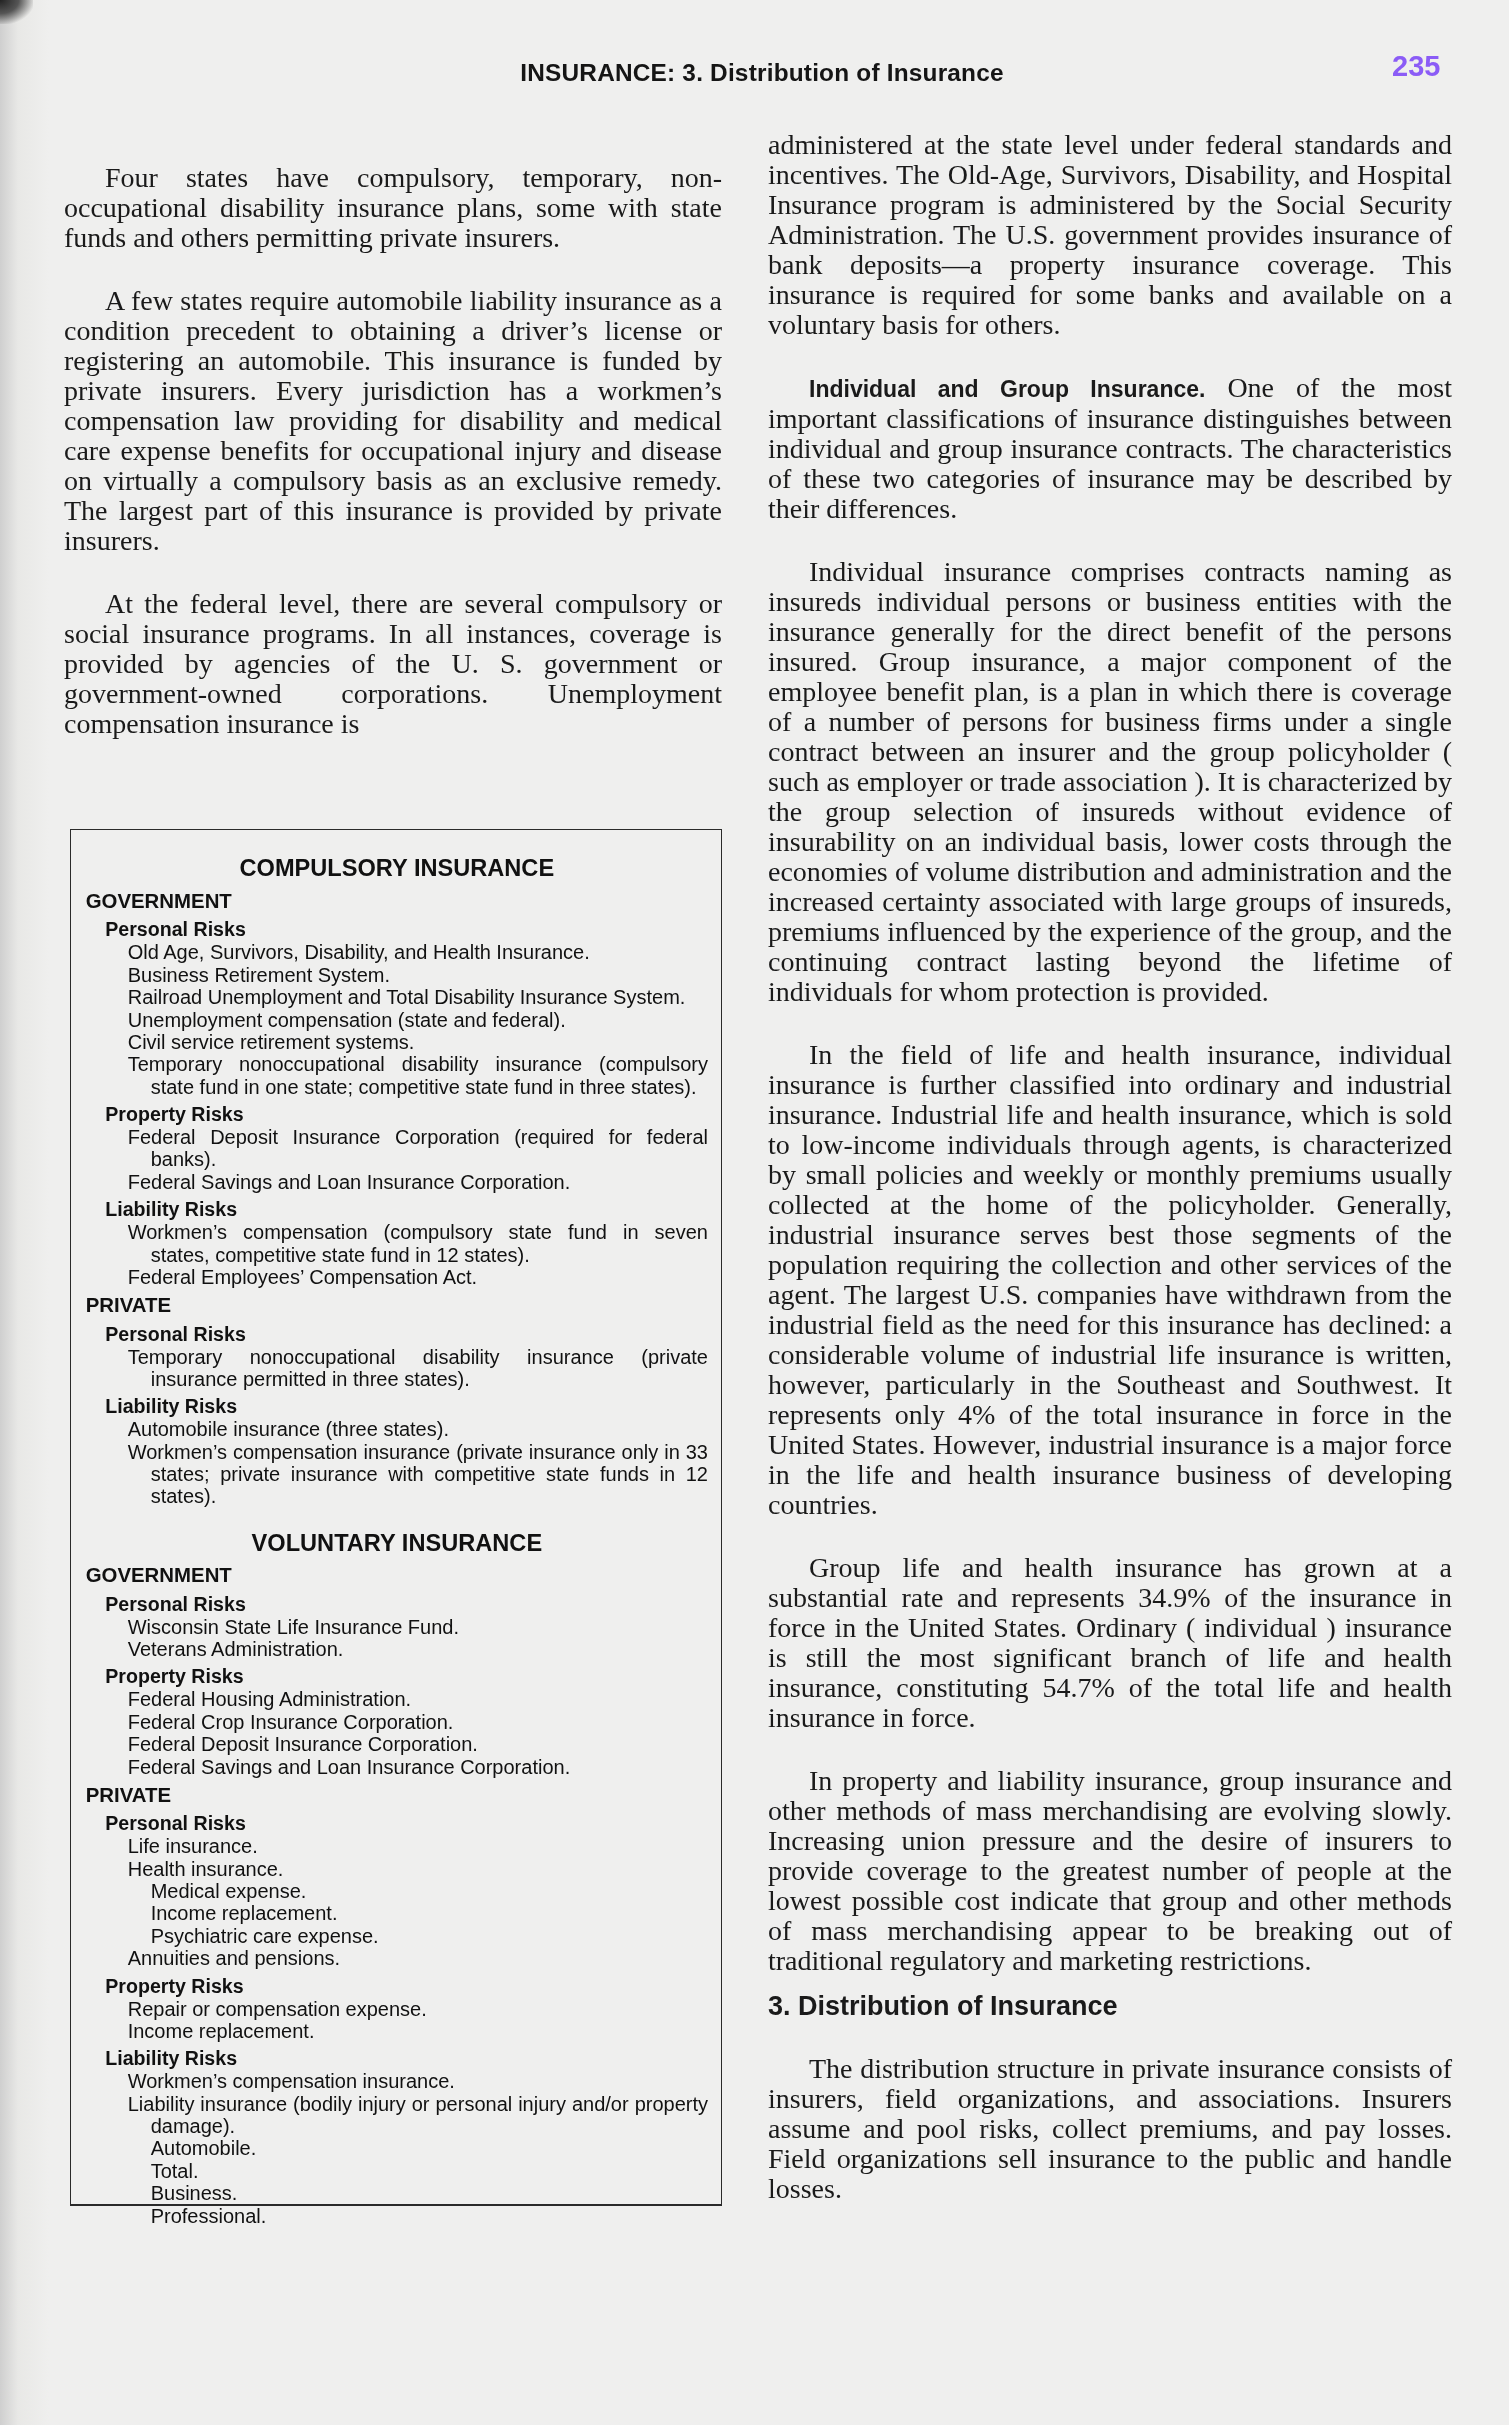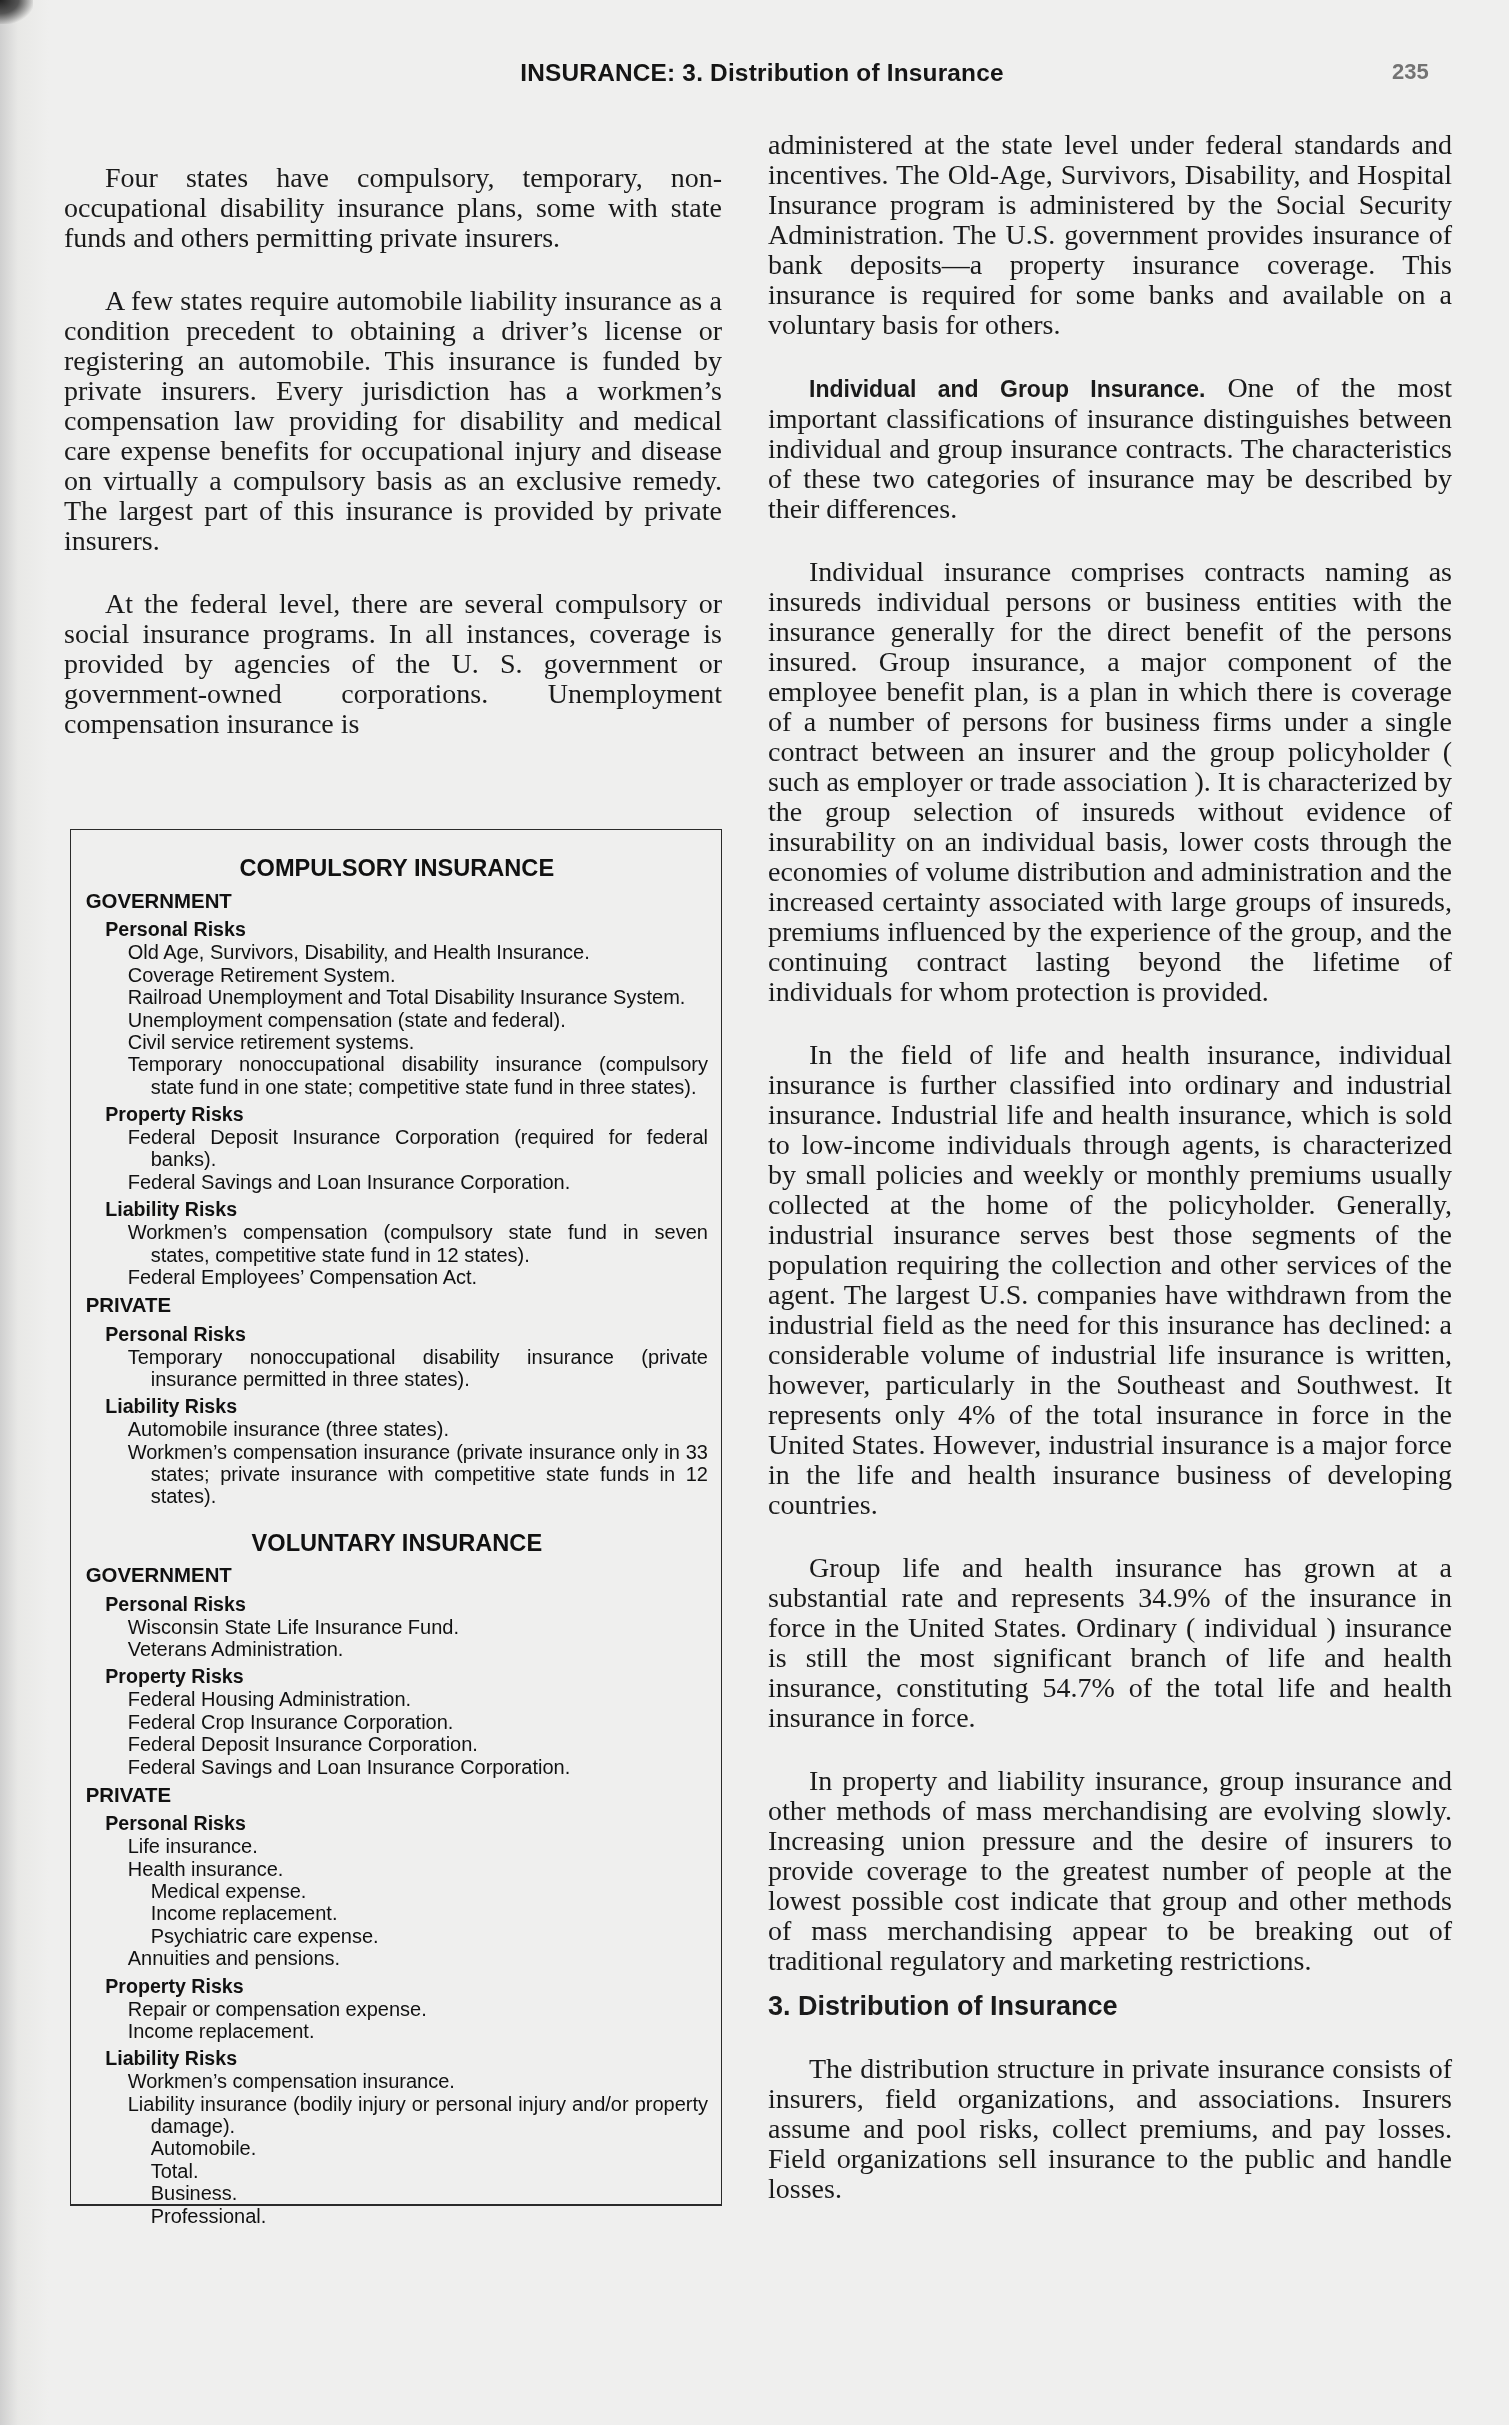--- a/index.html
+++ b/index.html
@@ -13,23 +13,23 @@
   .corner-shadow {
     position: absolute; left: 0; top: 0; width: 33px; height: 24.4px;
     background: radial-gradient(ellipse at 0 0, #222 0%, #555 40%, rgba(0,0,0,0) 75%);
   }
   .running-head {
     position: absolute; top: 59px; left: 481px; width: 562px; text-align: center;
     font-family: "Liberation Sans", "DejaVu Sans", sans-serif; font-weight: bold;
     font-size: 24.4px; letter-spacing: 0.2px; color: #151515;
   }
   .page-number {
-    position: absolute; top: 59px; left: 1392px;
+    position: absolute; top: 50px; left: 1392px;
     font-family: "Liberation Sans", "DejaVu Sans", sans-serif; font-weight: bold;
-    font-size: 22px; color: #737373;
+    font-size: 29px; color: #8b5cf6;
   }
   .col {
     position: absolute; font-size: 28px; line-height: 30px; text-align: justify;
     hyphens: manual;
   }
   .col p { margin: 0; }
   .col p.indent { text-indent: 41px; margin-top: 33px; }
   .col-left { left: 64px; top: 130px; width: 658px; }
   .col-right { left: 768px; top: 130px; width: 684px; }
   .run-in {
@@ -72,21 +72,21 @@
   <p class="indent">Four states have compulsory, temporary, non­occupational disability insurance plans, some with state funds and others permitting private insurers.</p>
   <p class="indent">A few states require automobile liability in­surance as a condition precedent to obtaining a driver’s license or registering an automobile. This insurance is funded by private insurers. Every jurisdiction has a workmen’s compensation law providing for disability and medical care expense benefits for occupational injury and disease on virtually a compulsory basis as an exclusive rem­edy. The largest part of this insurance is pro­vided by private insurers.</p>
   <p class="indent">At the federal level, there are several com­pulsory or social insurance programs. In all in­stances, coverage is provided by agencies of the U. S. government or government-owned corpora­tions. Unemployment compensation insurance is</p>
 </div>
 
 <div class="box" id="classification-box">
     <div class="box-title">COMPULSORY INSURANCE</div>
     <div class="box-sector">GOVERNMENT</div>
     <div class="box-risk">Personal Risks</div>
     <div class="box-item">Old Age, Survivors, Disability, and Health In­surance.</div>
-    <div class="box-item">Coverage Retirement System.</div>
+    <div class="box-item">Business Retirement System.</div>
     <div class="box-item">Railroad Unemployment and Total Disability In­surance System.</div>
     <div class="box-item">Unemployment compensation (state and federal).</div>
     <div class="box-item">Civil service retirement systems.</div>
     <div class="box-item">Temporary nonoccupational disability insurance (compulsory state fund in one state; competitive state fund in three states).</div>
     <div class="box-risk">Property Risks</div>
     <div class="box-item">Federal Deposit Insurance Corporation (required for federal banks).</div>
     <div class="box-item">Federal Savings and Loan Insurance Corporation.</div>
     <div class="box-risk">Liability Risks</div>
     <div class="box-item">Workmen’s compensation (compulsory state fund in seven states, competitive state fund in 12 states).</div>
     <div class="box-item">Federal Employees’ Compensation Act.</div>

